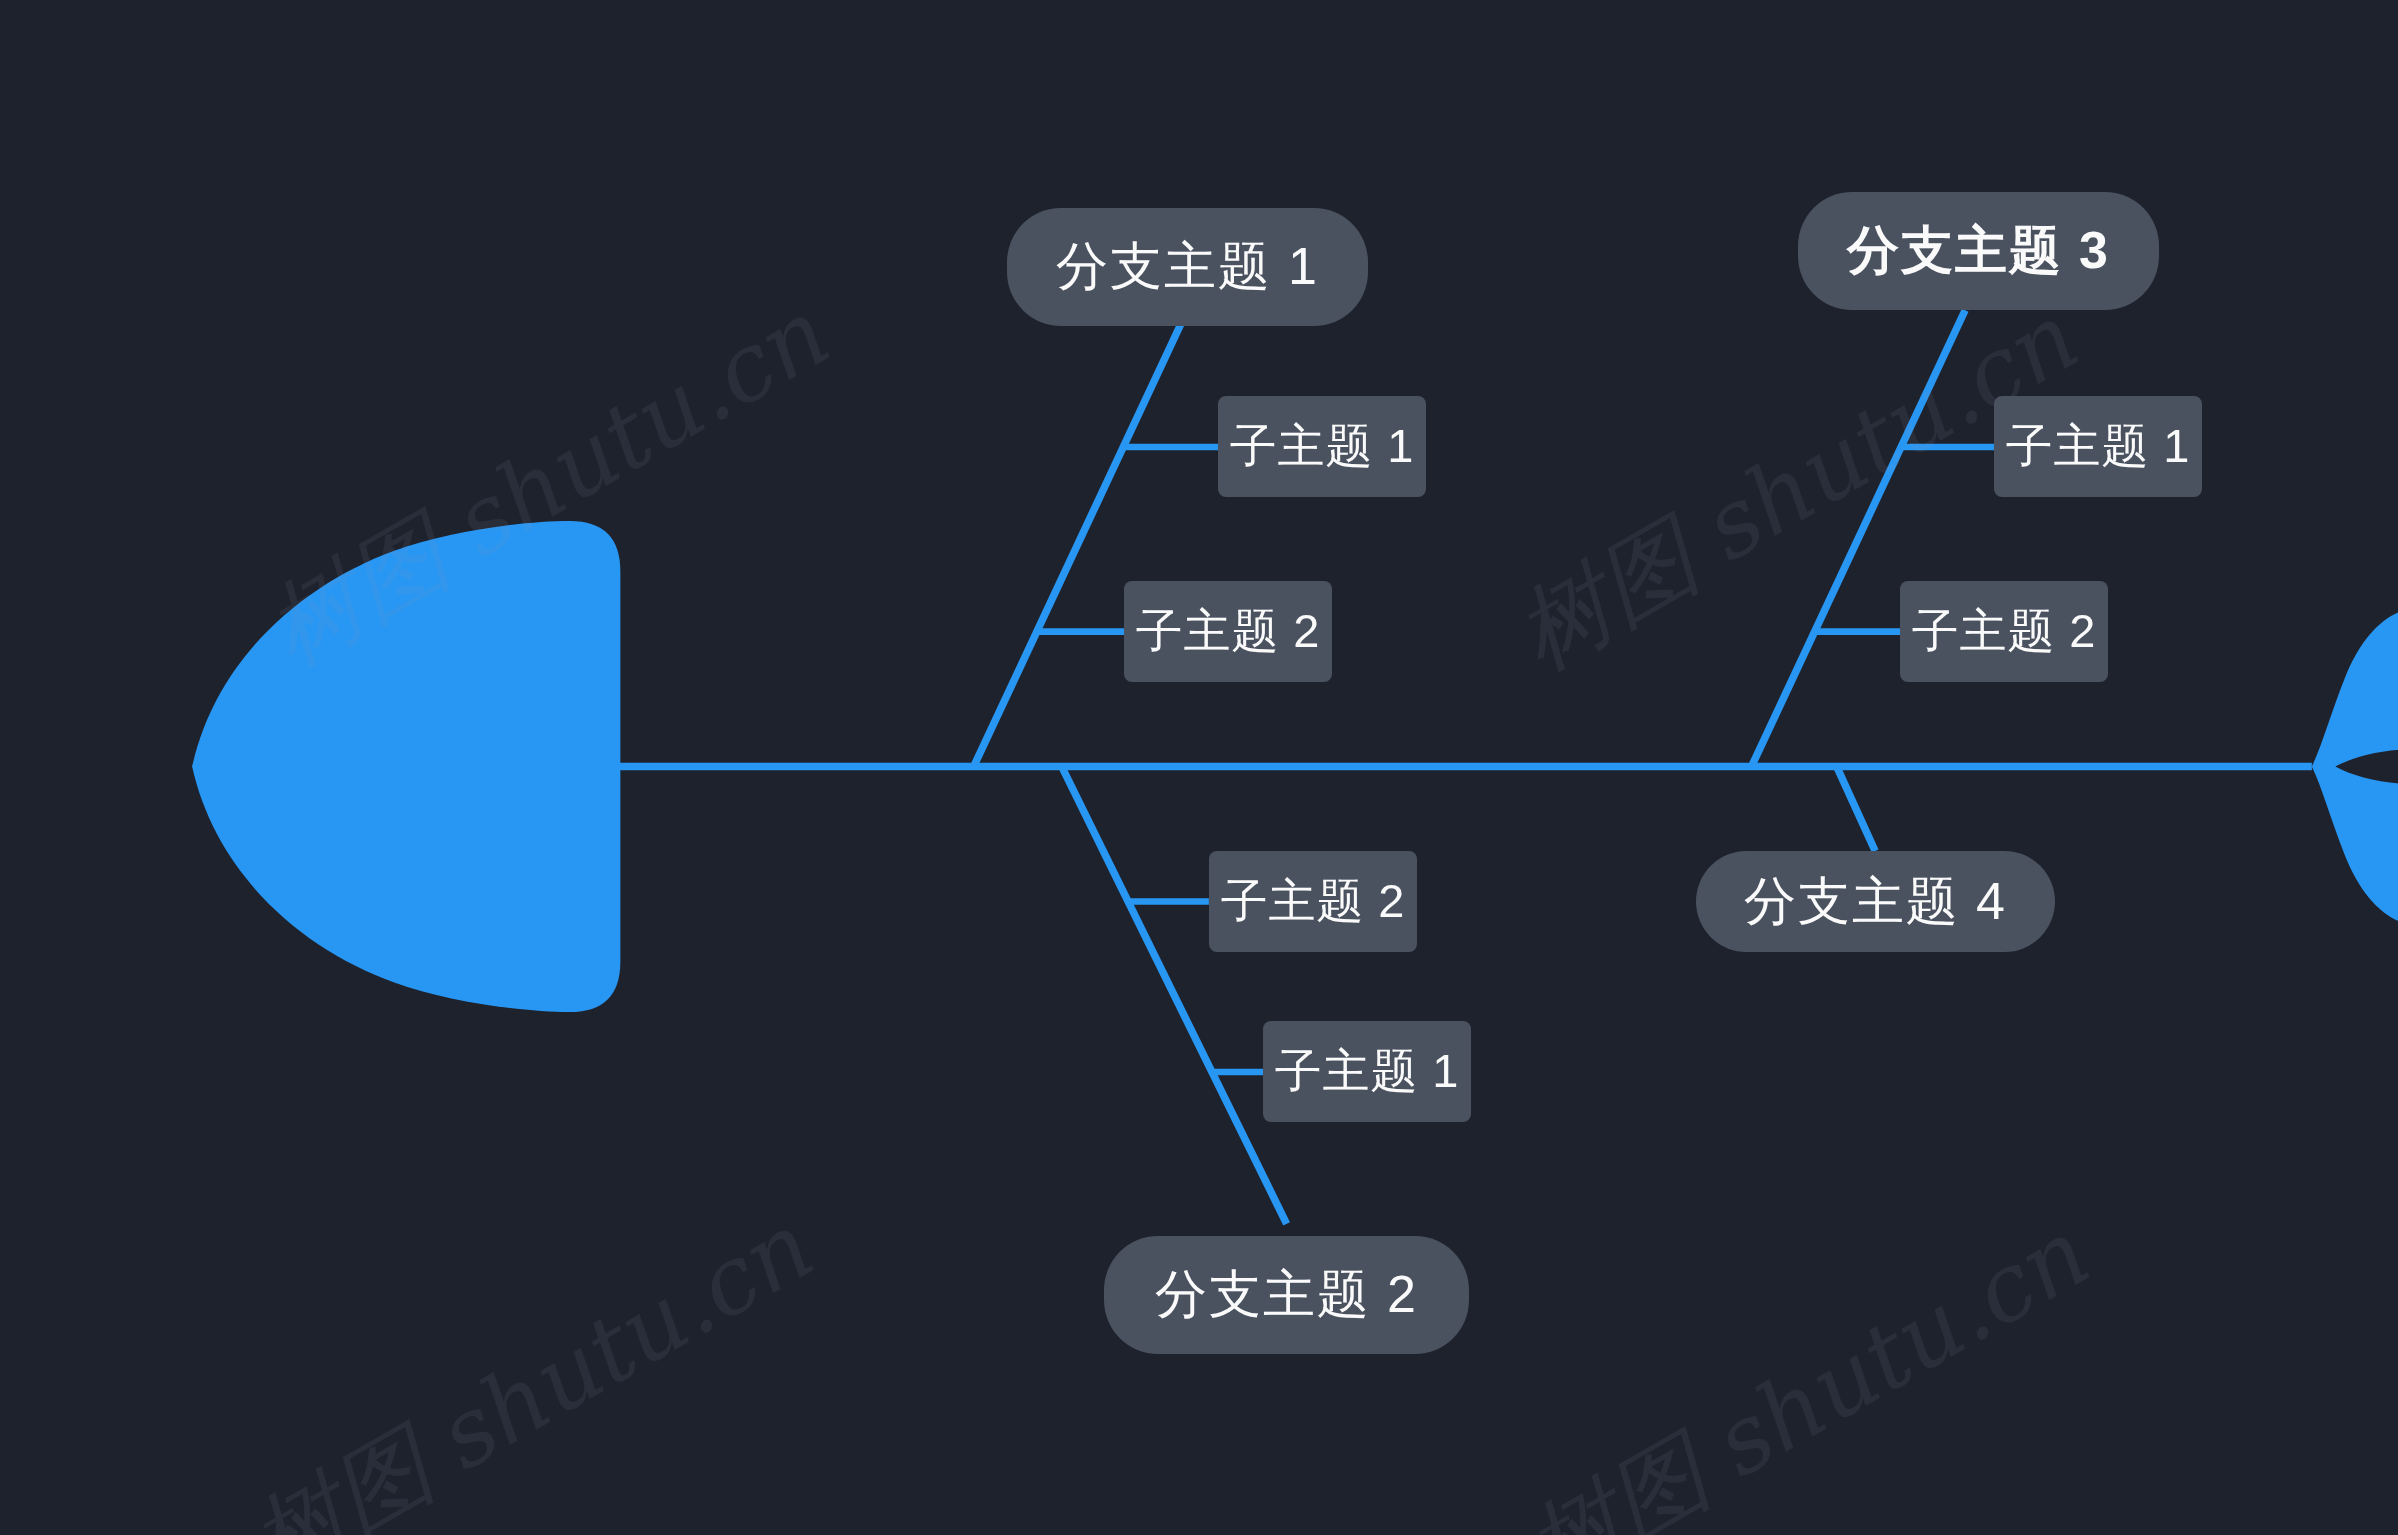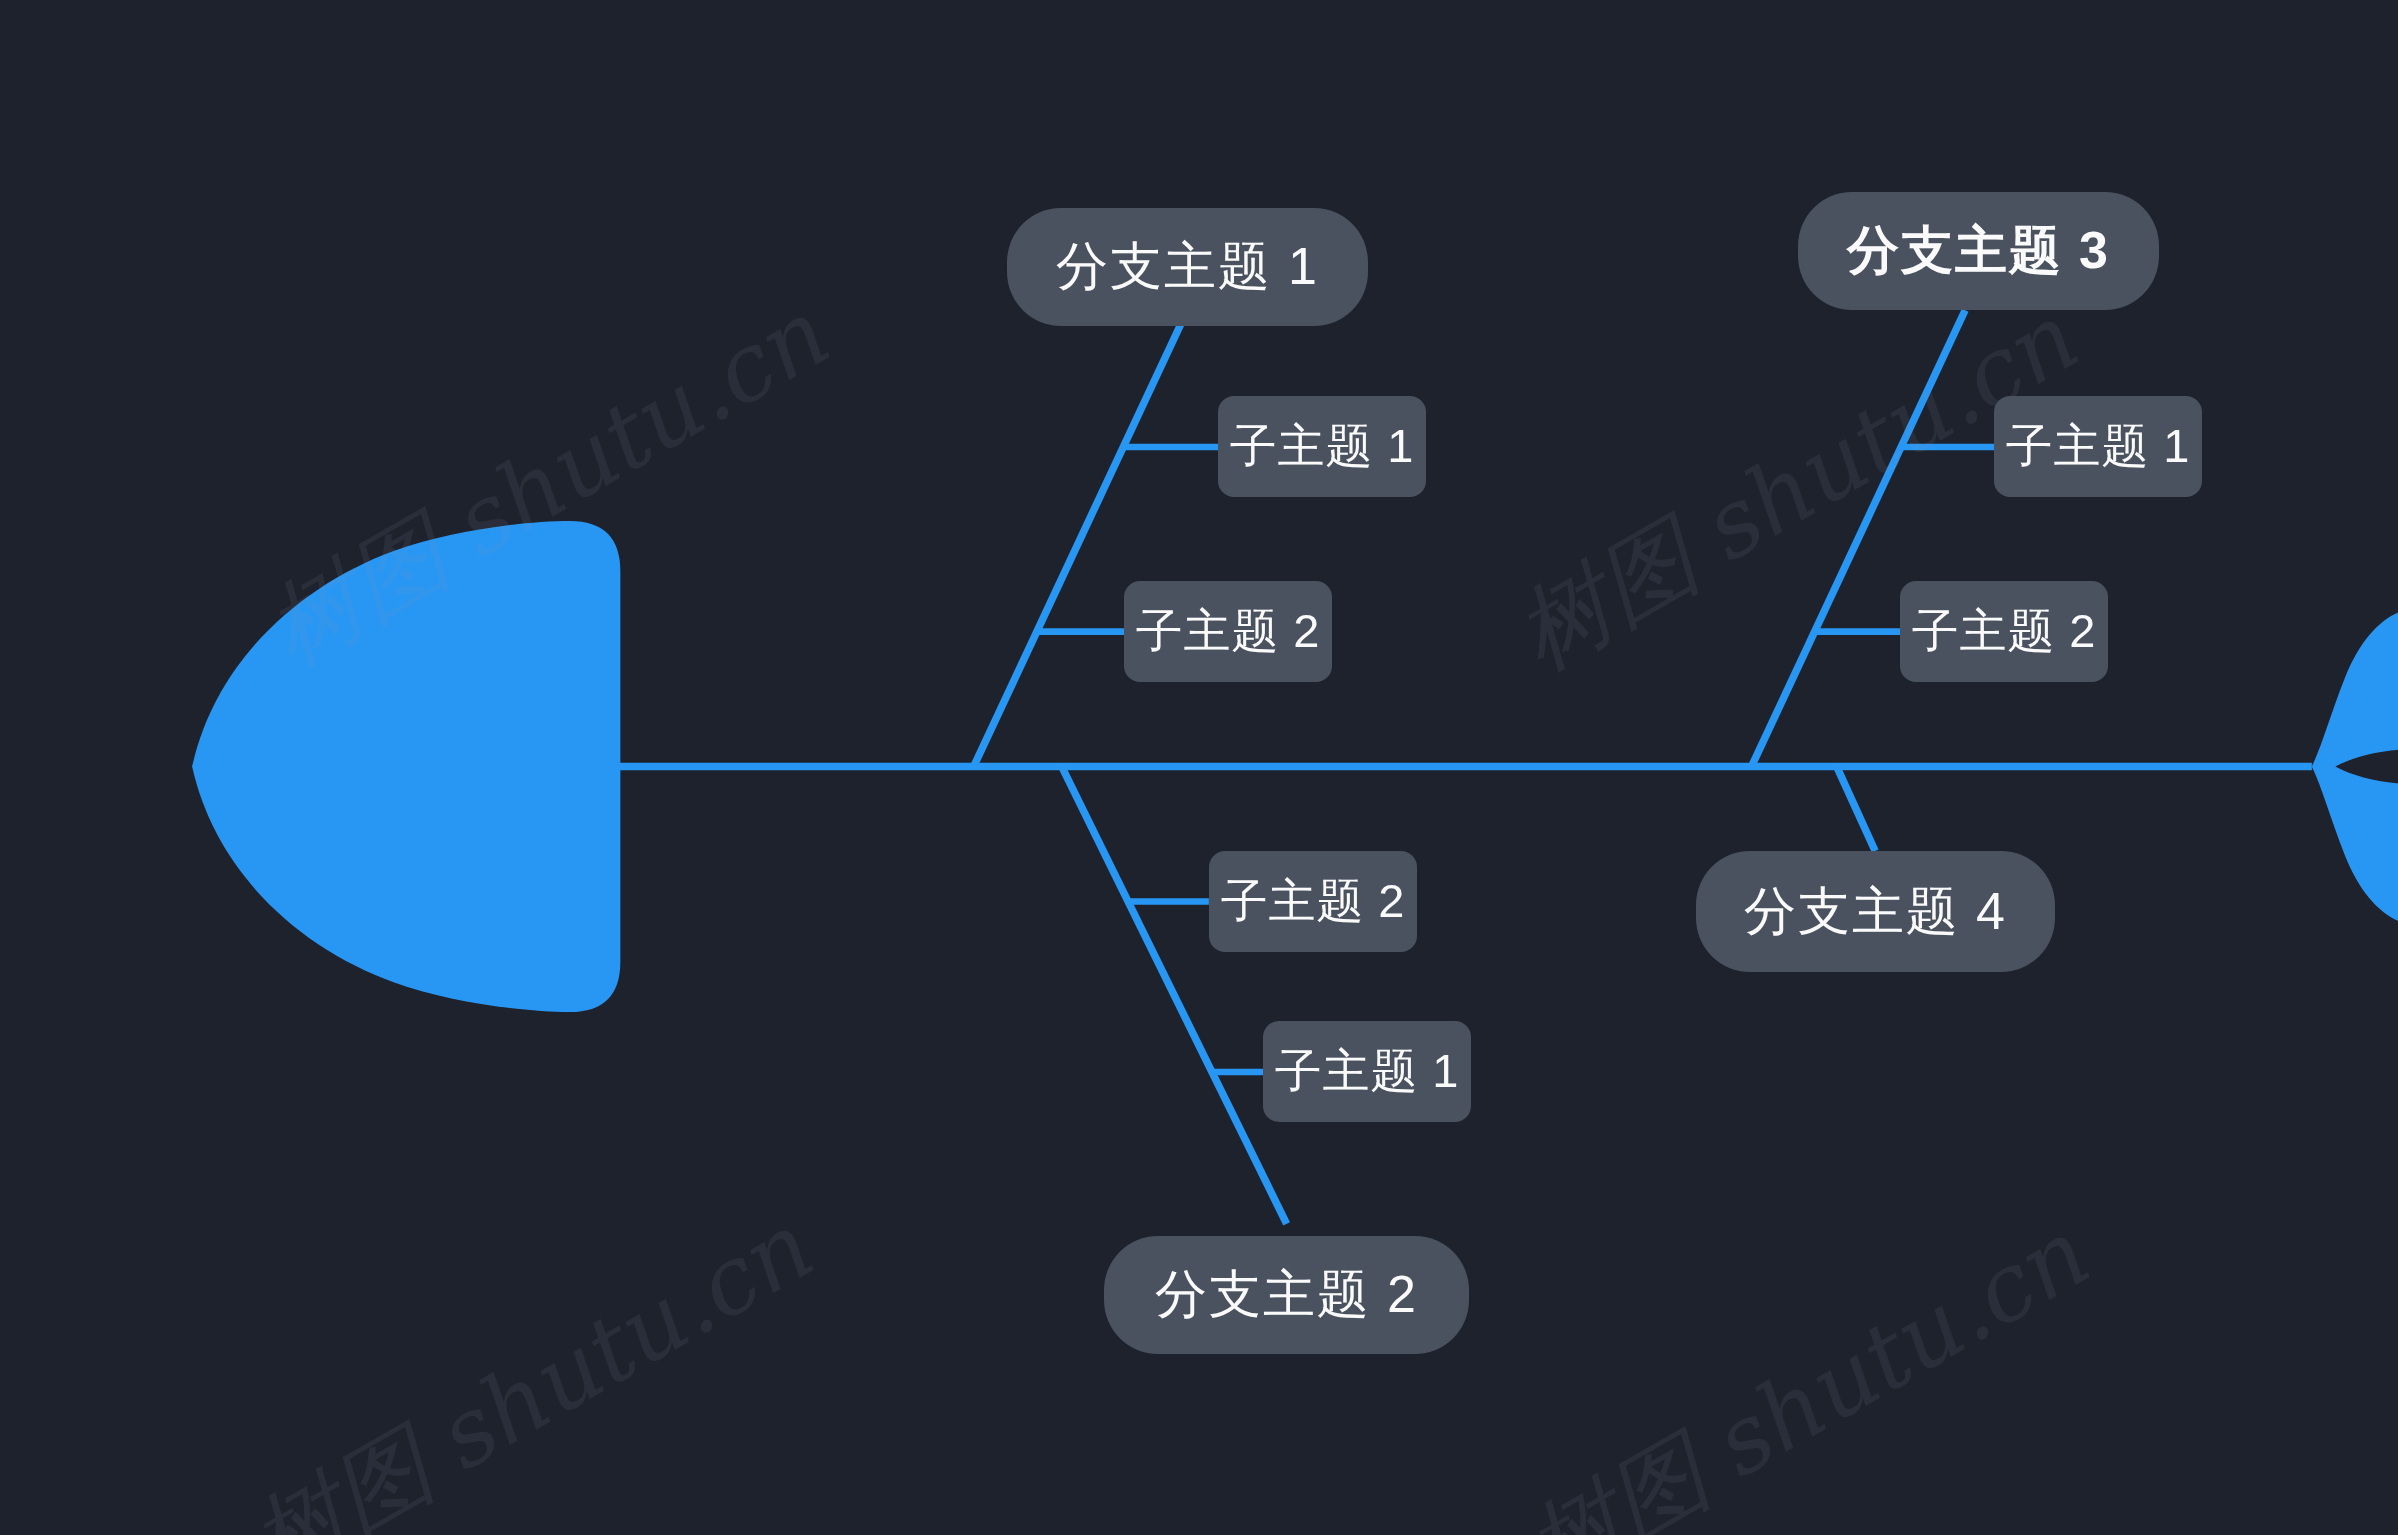--- a/index.html
+++ b/index.html
@@ -28,21 +28,21 @@
     background:var(--node_bg);
     color:var(--node_text);
     white-space:nowrap;
     cursor:default;
   }
   .branch-node{
     width:361px;height:118px;border-radius:54px;
     font-size:52px;letter-spacing:1.9px;
   }
   .sub-node{
-    width:208px;height:101px;border-radius:16px;
+    width:208px;height:101px;border-radius:8px;
     font-size:47px;letter-spacing:0.9px;
   }
   .central-label{
     position:absolute;
     left:277px;top:695px;width:347px;height:105px;
     display:flex;align-items:center;justify-content:center;
     color:var(--node_text);
     font-size:69px;letter-spacing:1.9px;
     white-space:nowrap;
   }
@@ -118,17 +118,17 @@
     <div class="node sub-node" style="left:1124px;top:581px;">子主题 2</div>
 
     <div class="node branch-node" style="left:1104px;top:1224px;width:365px;margin-top:12px;">分支主题 2</div>
     <div class="node sub-node" style="left:1209px;top:851px;">子主题 2</div>
     <div class="node sub-node" style="left:1263px;top:1021px;">子主题 1</div>
 
     <div class="node branch-node" style="left:1798px;top:192px;font-weight:bold;">分支主题 3</div>
     <div class="node sub-node" style="left:1994px;top:396px;">子主题 1</div>
     <div class="node sub-node" style="left:1900px;top:581px;">子主题 2</div>
 
-    <div class="node branch-node" style="left:1696px;top:851px;width:359px;height:121px;">分支主题 4</div>
+    <div class="node branch-node" style="left:1696px;top:851px;width:359px;height:101px;">分支主题 4</div>
   </div>
 
 </div>
 
 
 </body></html>

